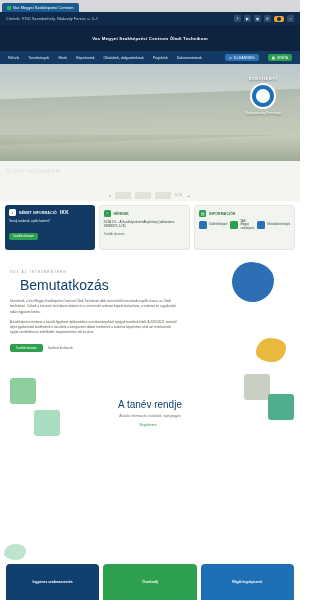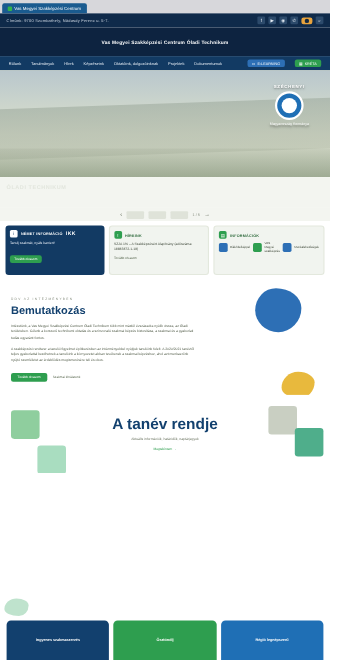--- a/index.html
+++ b/index.html
@@ -131,34 +131,34 @@
 
   .infogrid { display: flex; gap: 3px; margin-top: 2px; }
   .infocell { flex: 1; display: flex; gap: 2px; align-items: center; }
   .infocell .bx { width: 8px; height: 8px; border-radius: 1.5px; background: #2d6fb5; flex: 0 0 auto; }
   .infocell .bx.g { background: #2e9e4f; }
   .infocell .lb { font-size: 2.7px; line-height: 1.25; color: #3d4738; }
 
   
   .intro { position: relative; padding: 14px 10px 12px; background: #ffffff; overflow: hidden; }
   .intro .eyebrow { font-size: 2.9px; color: #8a9183; letter-spacing: 1.2px; }
-  .intro h2 { font-size: 10px; color: #12406e; margin: 3px 0 6px; font-weight: bold; }
+  .intro h2 { font-size: 14px; color: #12406e; margin: 3px 10px 6px; font-weight: normal; }
   .intro p { font-size: 3.1px; line-height: 1.7; color: #555f4c; max-width: 170px; }
   .intro .btns { display: flex; gap: 5px; margin-top: 8px; align-items: center; }
   .intro .btn-green { background: #2e9e4f; color: #fff; font-size: 2.9px; padding: 2px 6px; border-radius: 2px; }
   .intro .btn-ghost { color: #5b6a52; font-size: 2.9px; }
   .blob {
     position: absolute; border-radius: 45% 55% 50% 50% / 50% 45% 55% 50%;
   }
   .blob.blue { width: 42px; height: 40px; background: #2d6fb5; right: 26px; top: 6px; }
   .blob.yellow { width: 30px; height: 24px; background: #e8b93d; right: 14px; top: 82px; border-radius: 50% 50% 45% 55% / 60% 40% 60% 40%; }
 
   
   .year { text-align: center; padding: 18px 10px 20px; position: relative; background: #ffffff; overflow: hidden; }
-  .year h2 { font-size: 14px; color: #12406e; font-weight: bold; }
+  .year h2 { font-size: 10px; color: #12406e; font-weight: normal; margin-top: 17px; }
   .year p { font-size: 3.1px; color: #6b7461; margin-top: 4px; }
   .year .more { font-size: 3px; color: #2e9e4f; margin-top: 5px; }
   .puzzle { position: absolute; width: 26px; height: 26px; border-radius: 3px; }
   .puzzle.green { background: #8fce9e; left: 10px; top: 14px; }
   .puzzle.grey { background: #c9cfc2; right: 30px; top: 10px; }
   .puzzle.teal { background: #4fae8b; right: 6px; top: 30px; }
   .puzzle.mint { background: #a9ddc0; left: 34px; top: 46px; }
 
   
   .tiles { display: flex; gap: 4px; padding: 0 6px; position: absolute; bottom: 0; left: 0; right: 0; }

